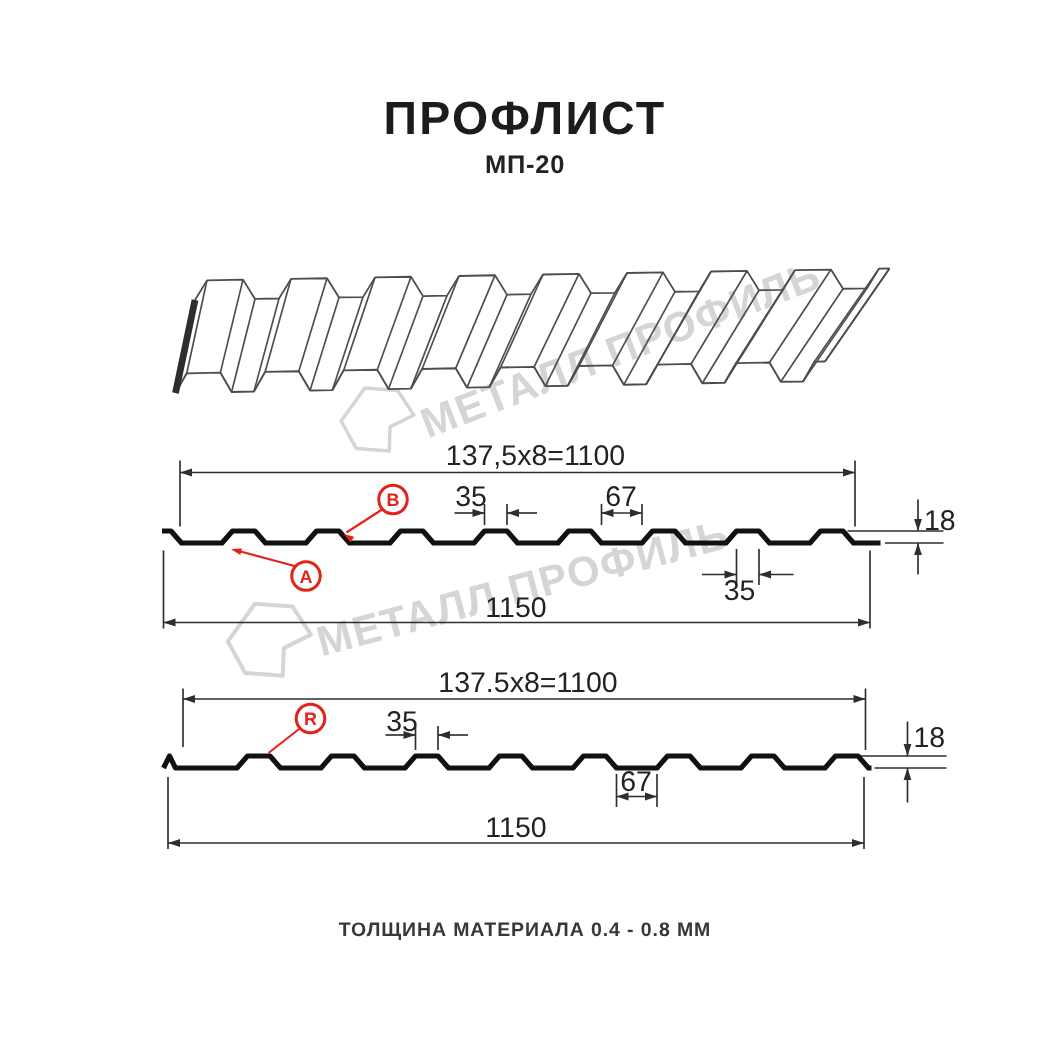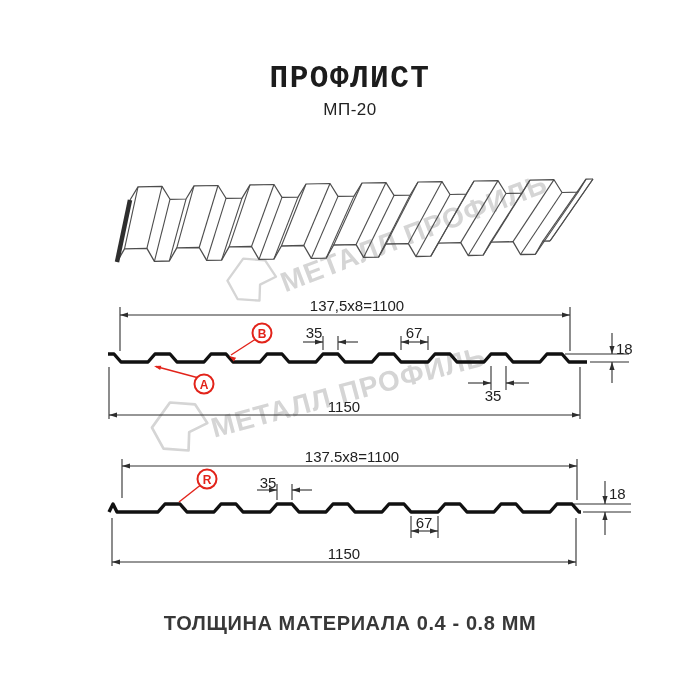--- a/index.html
+++ b/index.html
@@ -2,26 +2,26 @@
 <html style="--red: #e2231a; --wm: #d5d5d5;"><head>
 <meta charset="utf-8">
 <style>
   html,body{margin:0;padding:0;}
   body{
     width:700px;height:700px;position:relative;background:#ffffff;overflow:hidden;
     font-family:"Liberation Sans",sans-serif;
   }
   .abs{position:absolute;}
   #title{left:0;top:61px;width:700px;text-align:center;font-size:31px;font-weight:800;
-         letter-spacing:1.5px;color:#1c1c1c;z-index:3;font-family:Liberation Mono, monospace;}
-  #subtitle{left:0;top:100px;width:700px;text-align:center;font-size:17px;font-weight:400;
+         letter-spacing:1.5px;color:#1c1c1c;z-index:3;}
+  #subtitle{left:0;top:100px;width:700px;text-align:center;font-size:17px;font-weight:700;
          letter-spacing:.5px;color:#222;z-index:3;}
-  #footer{left:0;top:612px;width:700px;text-align:center;font-size:20px;font-weight:600;
+  #footer{left:0;top:612px;width:700px;text-align:center;font-size:13px;font-weight:600;
          letter-spacing:.6px;color:#383838;z-index:3;}
-  .dim{position:absolute;font-size:15px;color:#222;transform:translate(-50%,-50%);
+  .dim{position:absolute;font-size:19px;color:#222;transform:translate(-50%,-50%);
        white-space:nowrap;z-index:3;}
   .dim.left{transform:translate(0,-50%);}
   .badge{position:absolute;width:17px;height:17px;border:2px solid var(--red,#e2231a);
          border-radius:50%;color:var(--red,#e2231a);font-size:12px;font-weight:700;
          display:flex;align-items:center;justify-content:center;
          transform:translate(-50%,-50%);z-index:4;background:transparent;line-height:1;}
   .wm{position:absolute;color:var(--wm,#d5d5d5);font-weight:700;white-space:nowrap;z-index:1;}
   #wm-text-1{left:282px;top:268px;font-size:28px;letter-spacing:1px;
              transform-origin:0 50%;transform:rotate(-21deg);}
   #wm-text-2{left:212px;top:413px;font-size:28px;letter-spacing:1px;

